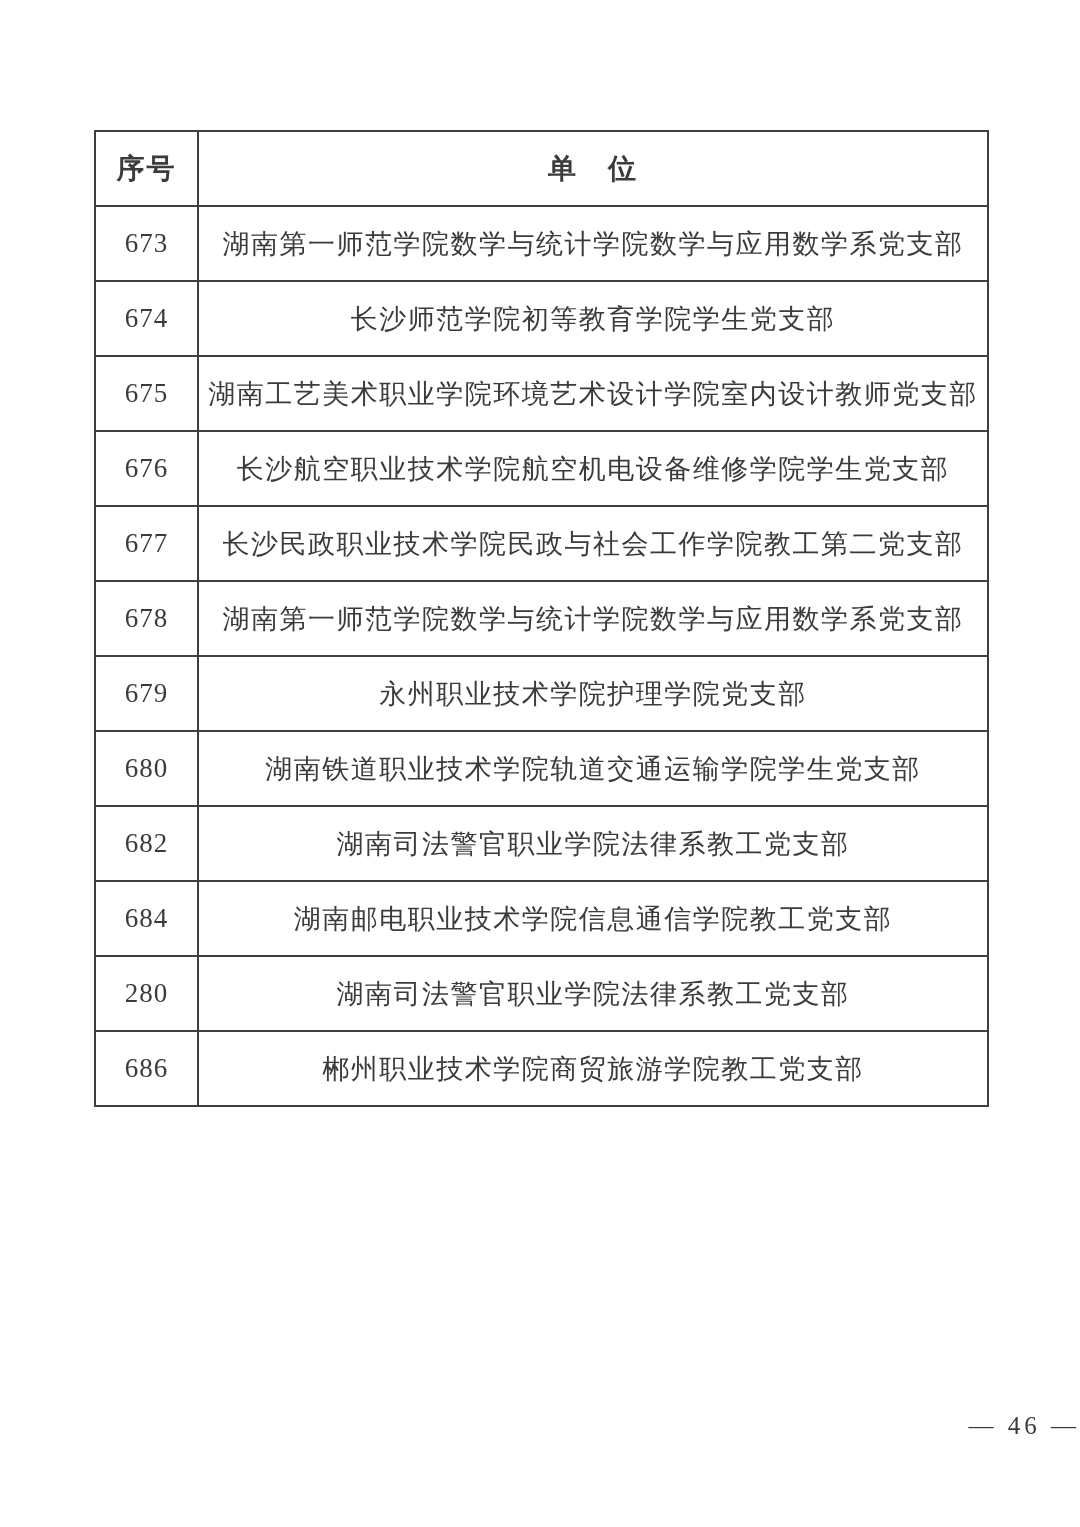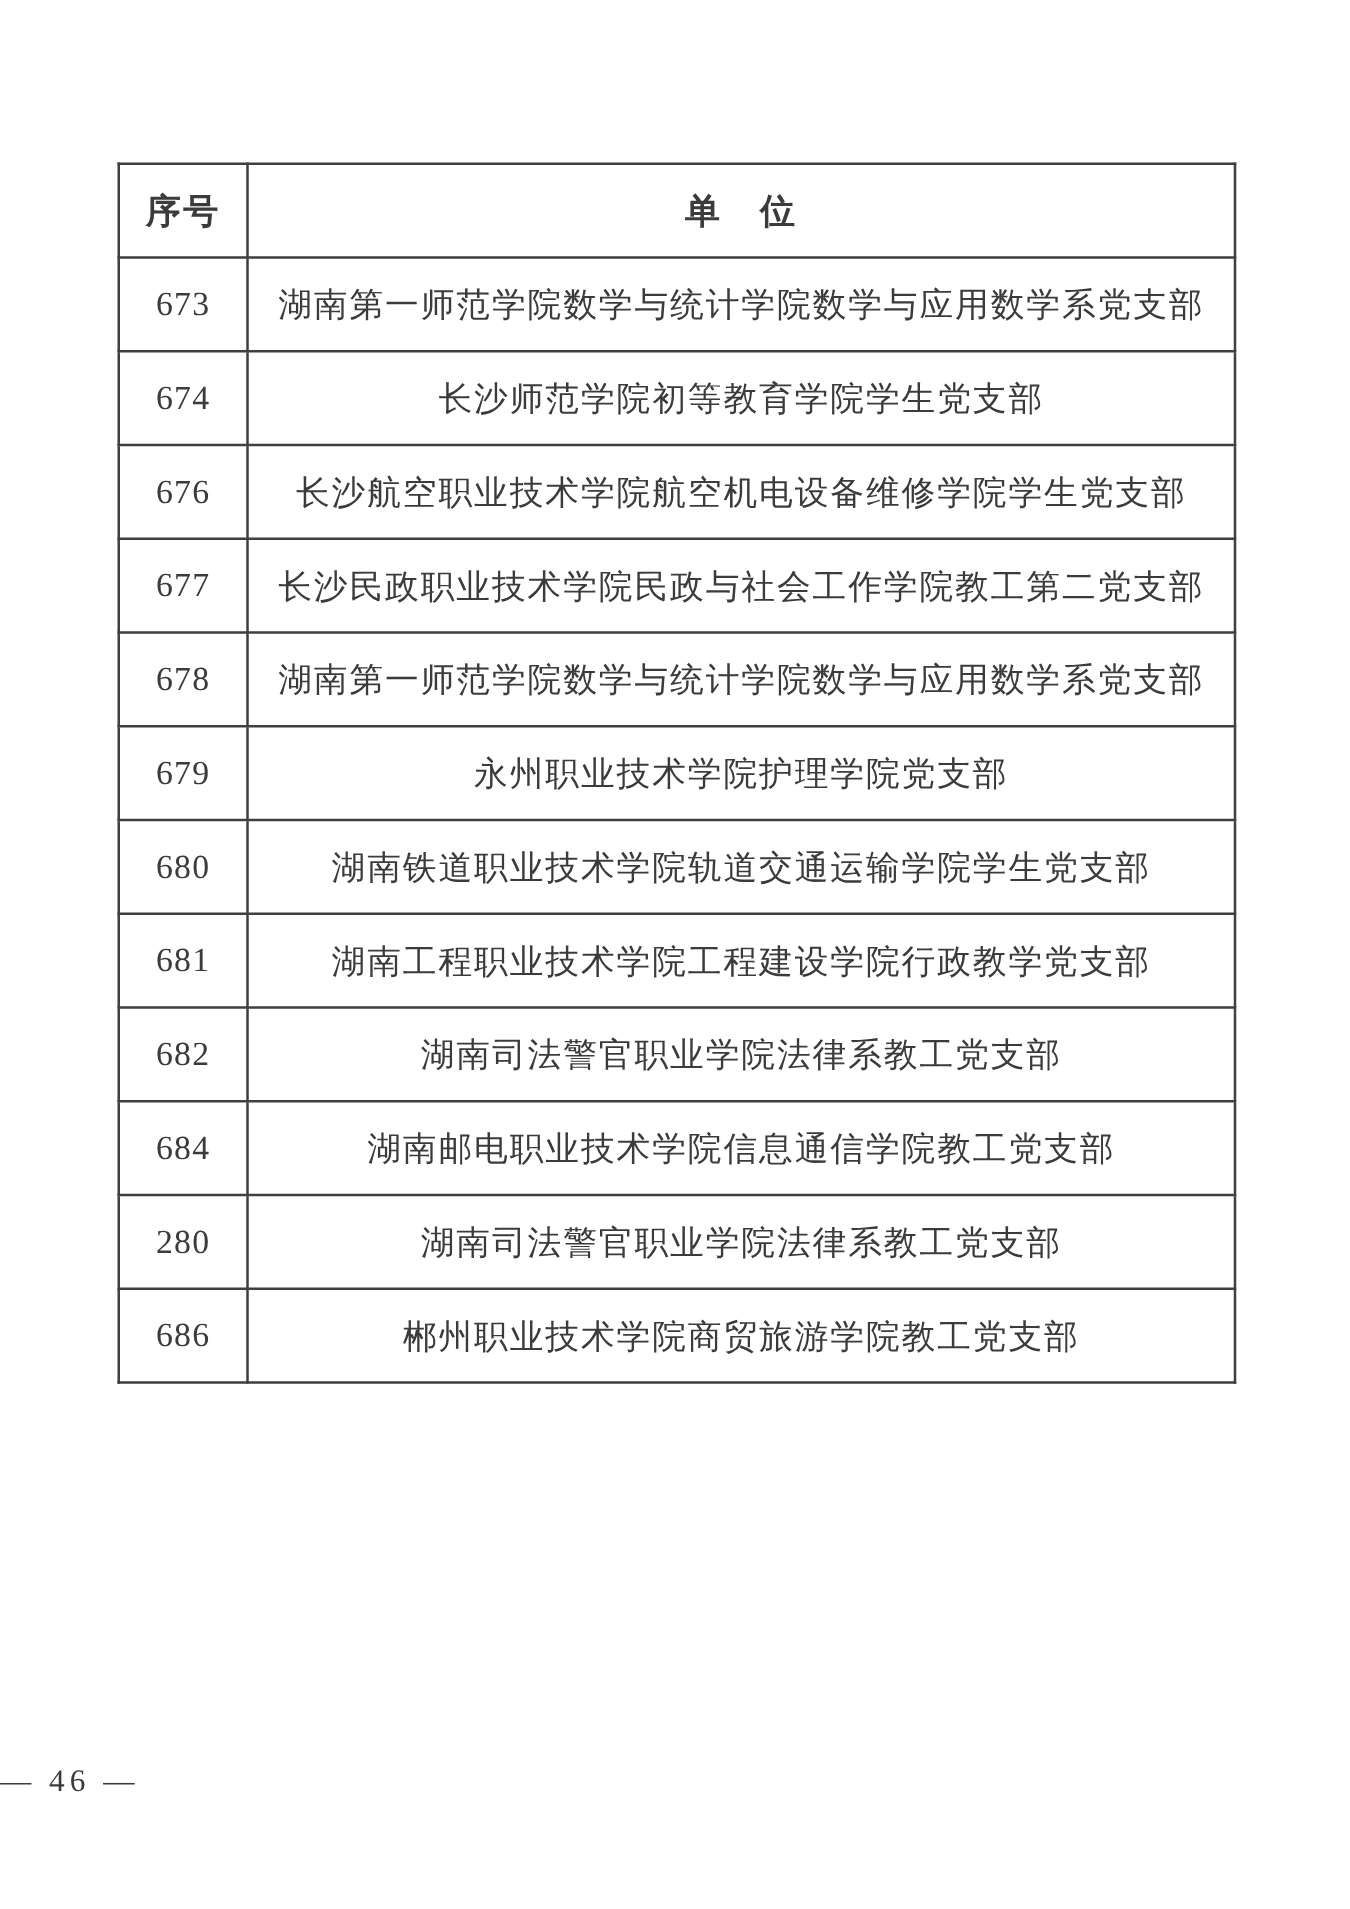--- a/index.html
+++ b/index.html
@@ -64,21 +64,21 @@
     font-family:"Liberation Serif", serif;
     font-size:27px;
     letter-spacing:1.5px;
     color:var(--text-color);
   }
   .page-footer{
     position:absolute;
     left:0;
     top:1412px;
     width:1080px;
-    text-align:left;
+    text-align:right;
     font-family:"Liberation Serif", serif;
     font-size:25px;
     letter-spacing:4px;
     color:var(--text-color);
   }
 </style>
 </head>
 <body>
 
 <div class="page">
@@ -97,42 +97,42 @@
     <tbody id="rows-body">
         <tr>
           <td class="cell-no">673</td>
           <td class="cell-unit">湖南第一师范学院数学与统计学院数学与应用数学系党支部</td>
         </tr>
         <tr>
           <td class="cell-no">674</td>
           <td class="cell-unit">长沙师范学院初等教育学院学生党支部</td>
         </tr>
         <tr>
+          <td class="cell-no">675</td>
+          <td class="cell-unit">湖南工艺美术职业学院环境艺术设计学院室内设计教师党支部</td>
+        </tr>
+        <tr>
           <td class="cell-no">676</td>
           <td class="cell-unit">长沙航空职业技术学院航空机电设备维修学院学生党支部</td>
         </tr>
         <tr>
           <td class="cell-no">677</td>
           <td class="cell-unit">长沙民政职业技术学院民政与社会工作学院教工第二党支部</td>
         </tr>
         <tr>
           <td class="cell-no">678</td>
           <td class="cell-unit">湖南第一师范学院数学与统计学院数学与应用数学系党支部</td>
         </tr>
         <tr>
           <td class="cell-no">679</td>
           <td class="cell-unit">永州职业技术学院护理学院党支部</td>
         </tr>
         <tr>
           <td class="cell-no">680</td>
           <td class="cell-unit">湖南铁道职业技术学院轨道交通运输学院学生党支部</td>
-        </tr>
-        <tr>
-          <td class="cell-no">681</td>
-          <td class="cell-unit">湖南工程职业技术学院工程建设学院行政教学党支部</td>
         </tr>
         <tr>
           <td class="cell-no">682</td>
           <td class="cell-unit">湖南司法警官职业学院法律系教工党支部</td>
         </tr>
         <tr>
           <td class="cell-no">684</td>
           <td class="cell-unit">湖南邮电职业技术学院信息通信学院教工党支部</td>
         </tr>
         <tr>

